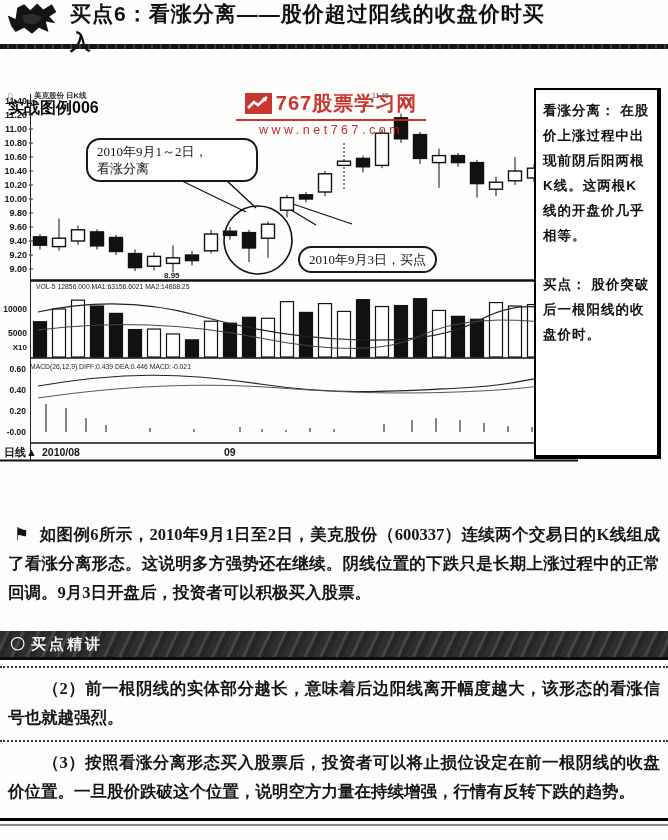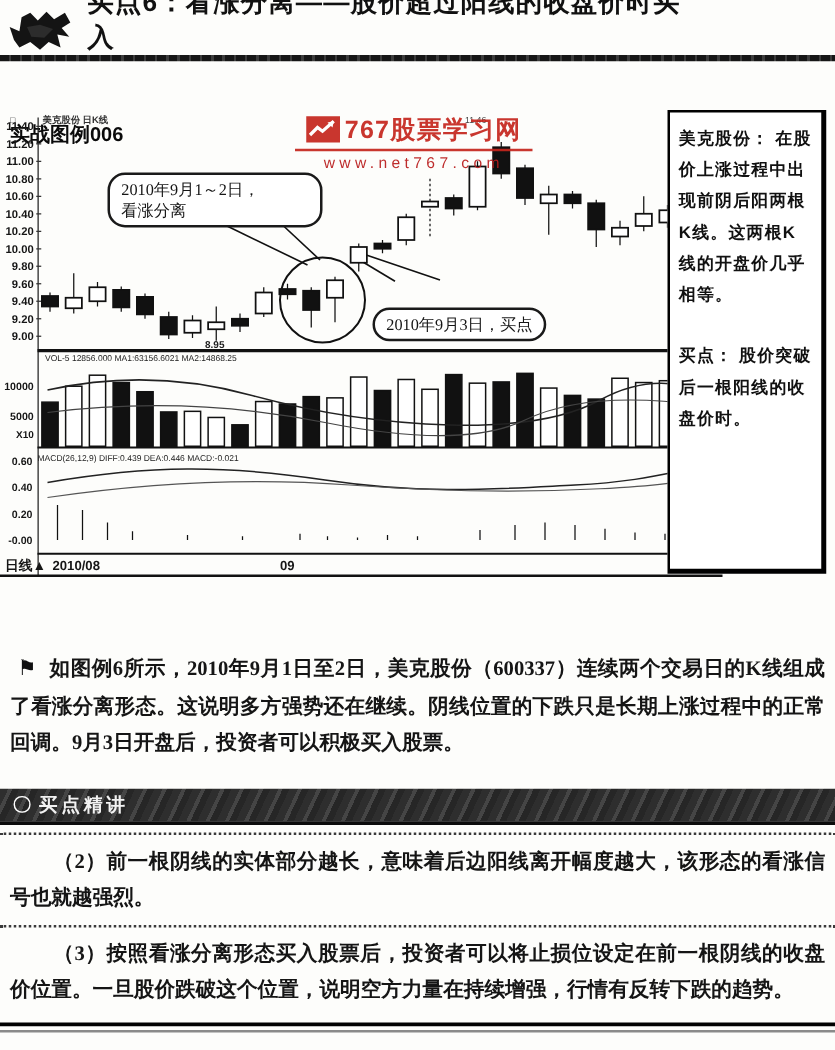--- a/index.html
+++ b/index.html
@@ -1,19 +1,19 @@
 <!DOCTYPE html>
 <html><head>
 <meta charset="utf-8">
 <style>
   html,body{margin:0;padding:0;background:#f6f5f2;}
   .page{position:relative;width:668px;height:840px;background:#fdfdfb;overflow:hidden;
         font-family:"Liberation Serif",serif;color:#151515;}
   
-  .hdr{position:absolute;left:0;top:0;width:545px;height:44px;display:flex;align-items:flex-end;}
+  .hdr{position:absolute;left:0;top:0;width:545px;height:44px;display:flex;align-items:flex-start;}
   .bull{width:52px;height:38px;margin-left:6px;flex:0 0 auto;}
   .hdr h1{font-family:"Liberation Sans",sans-serif;font-size:21px;font-weight:bold;
           letter-spacing:1px;margin:0 0 0 12px;color:#111;}
   .title-rule{position:absolute;left:0;top:44px;width:668px;height:5px;
       background:repeating-linear-gradient(90deg,#161616 0 7px,#3c3c3c 7px 9px);}
   .section-label{position:absolute;left:8px;top:62px;font-family:"Liberation Sans",sans-serif;
       font-size:16px;font-weight:bold;color:#0a0a0a;margin-top:36px;}
   
   .chart-area{position:absolute;left:0px;top:88px;width:664px;height:374px;}
   #chart-svg{position:absolute;left:0;top:0;}
@@ -240,21 +240,21 @@
       <div class="wm-url">www.net767.com</div>
     </div>
 
     <div class="callout callout1">
       <span>2010年9月1～2日，</span><br>
       <span>看涨分离</span>
     </div>
     <div class="callout callout2">2010年9月3日，买点</div>
 
     <div class="side-note">
-      <span class="sn-title">美克股份：</span>
+      <span class="sn-title">看涨分离：</span>
       <span>在股价上涨过程中出现前阴后阳两根K线。这两根K线的开盘价几乎相等。</span>
       <div class="sn-gap"></div>
       <span class="sn-title">买点：</span>
       <span>股价突破后一根阳线的收盘价时。</span>
     </div>
   </div>
 
 
   <p class="body-para"><span class="flag-icon">⚑</span><span>如图例6所示，2010年9月1日至2日，美克股份（600337）连续两个交易日的K线组成了看涨分离形态。这说明多方强势还在继续。阴线位置的下跌只是长期上涨过程中的正常回调。9月3日开盘后，投资者可以积极买入股票。</span></p>
 

